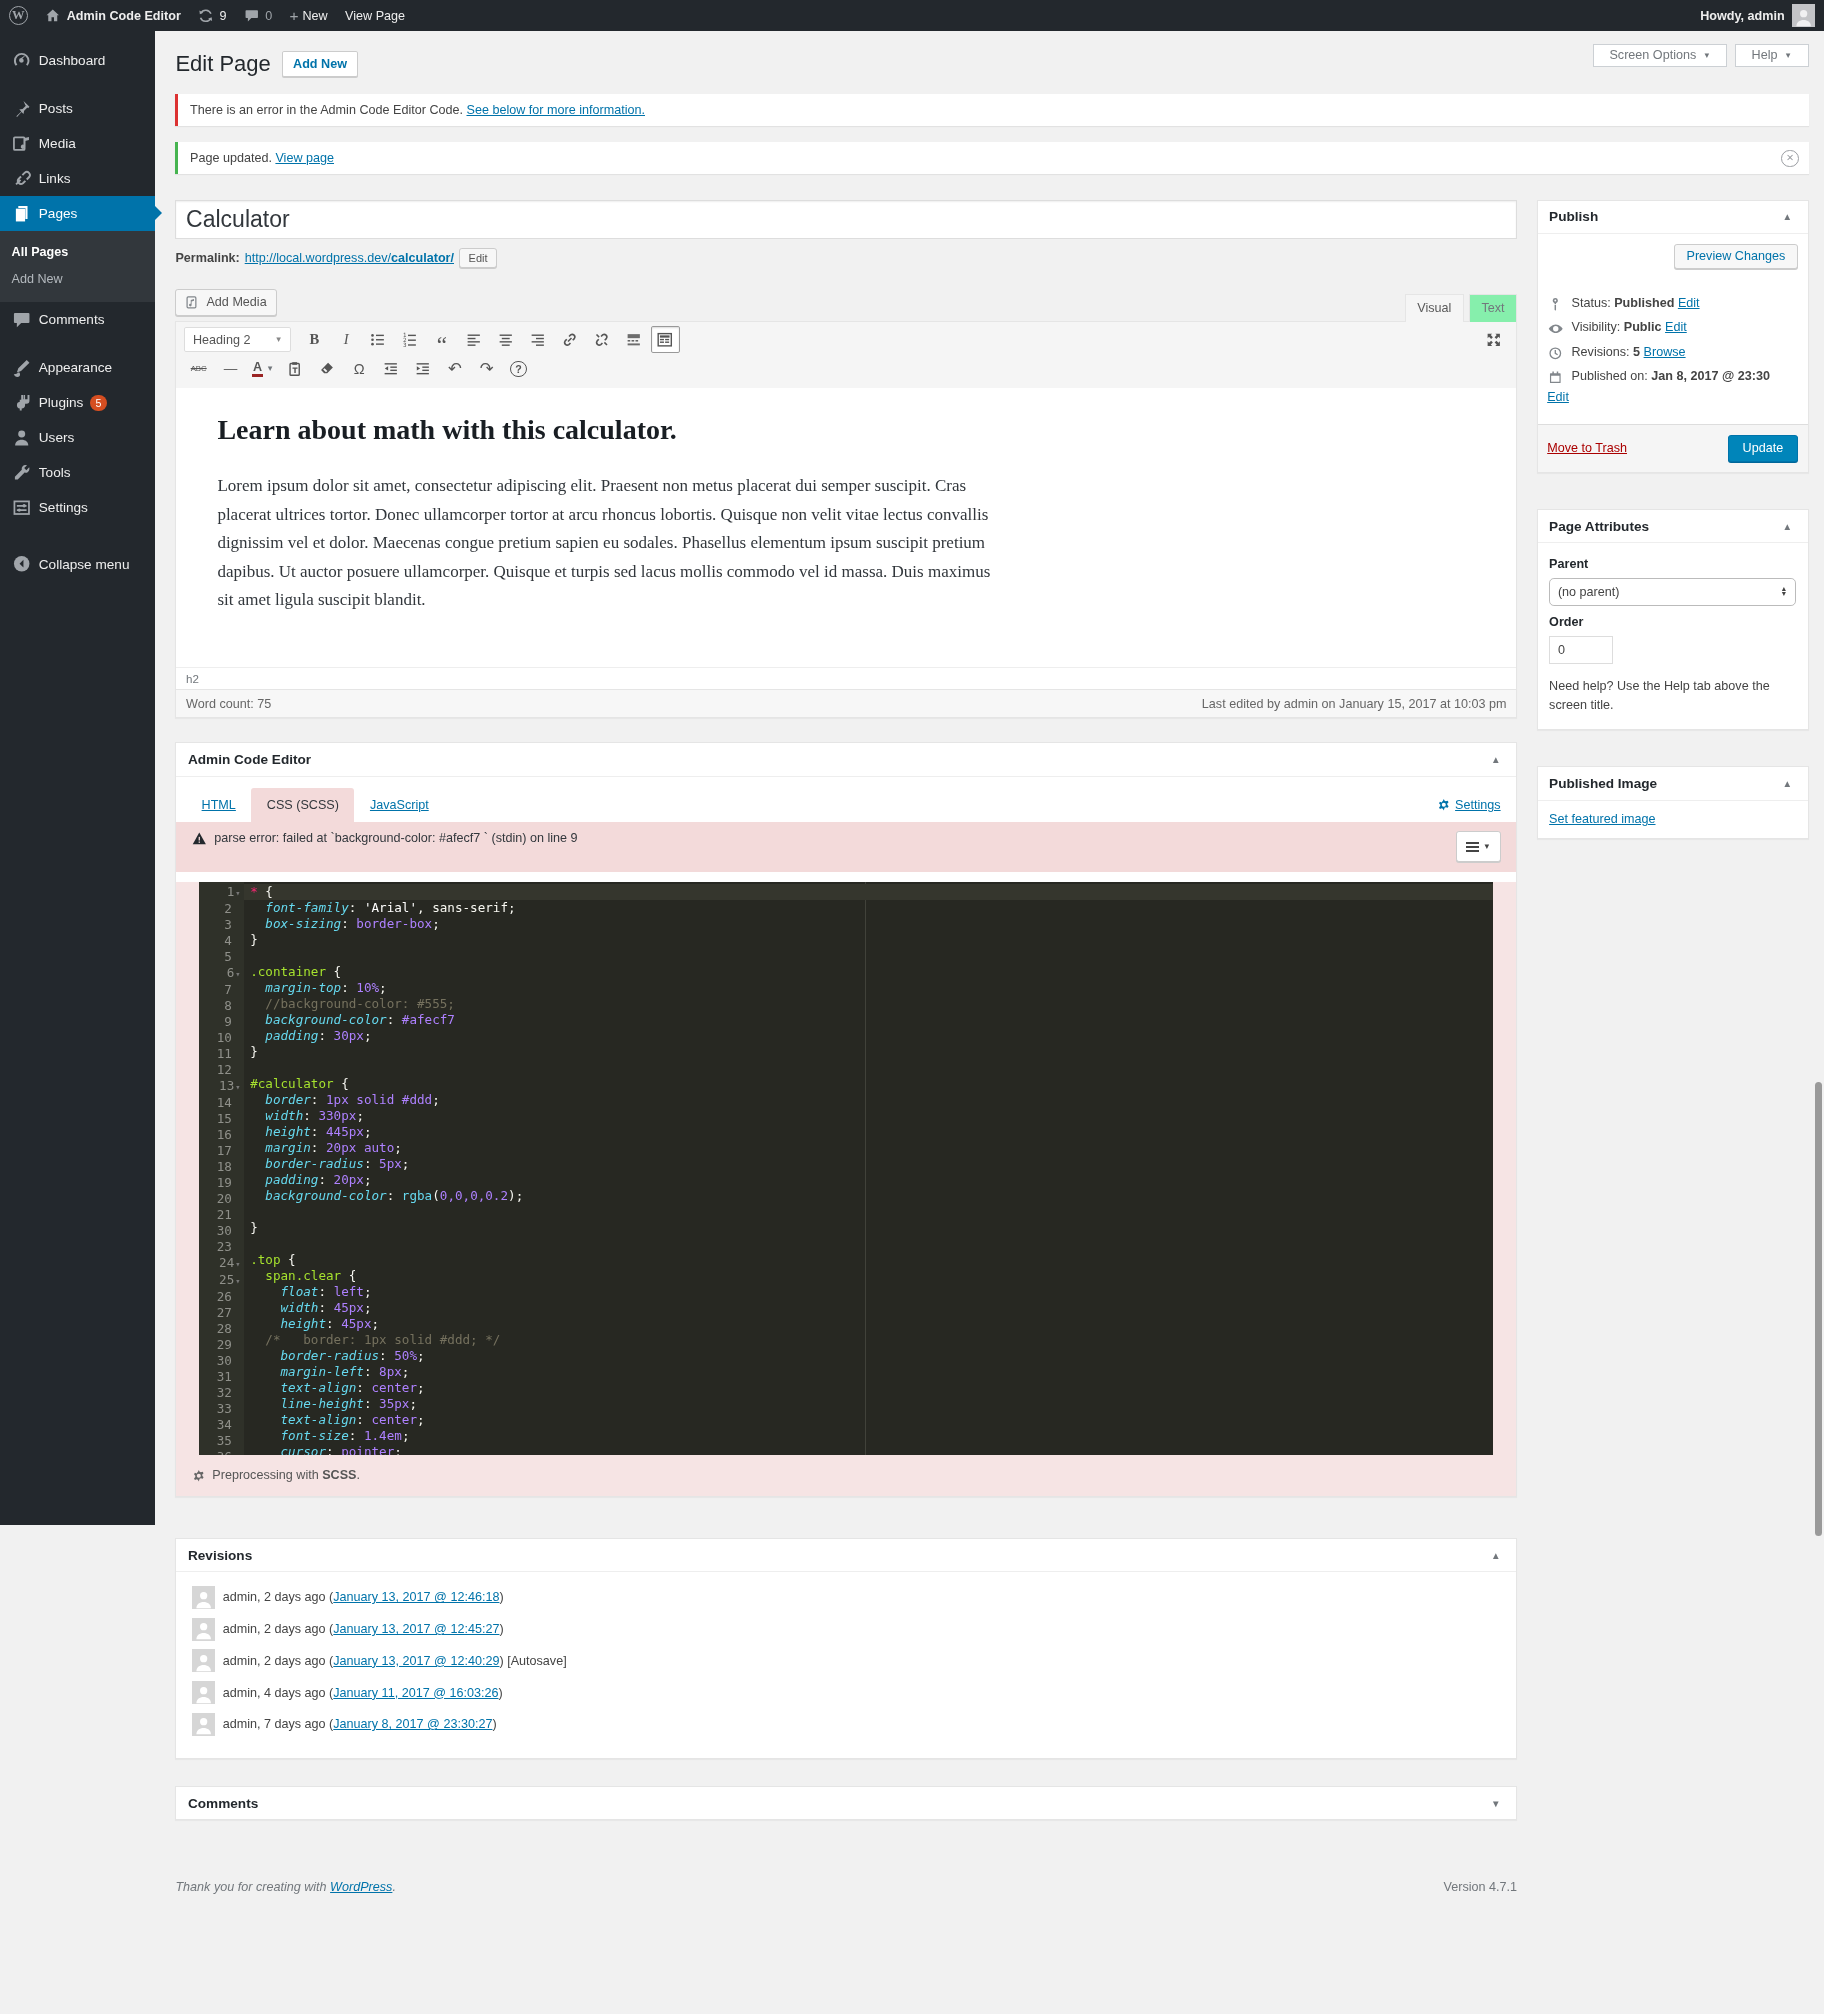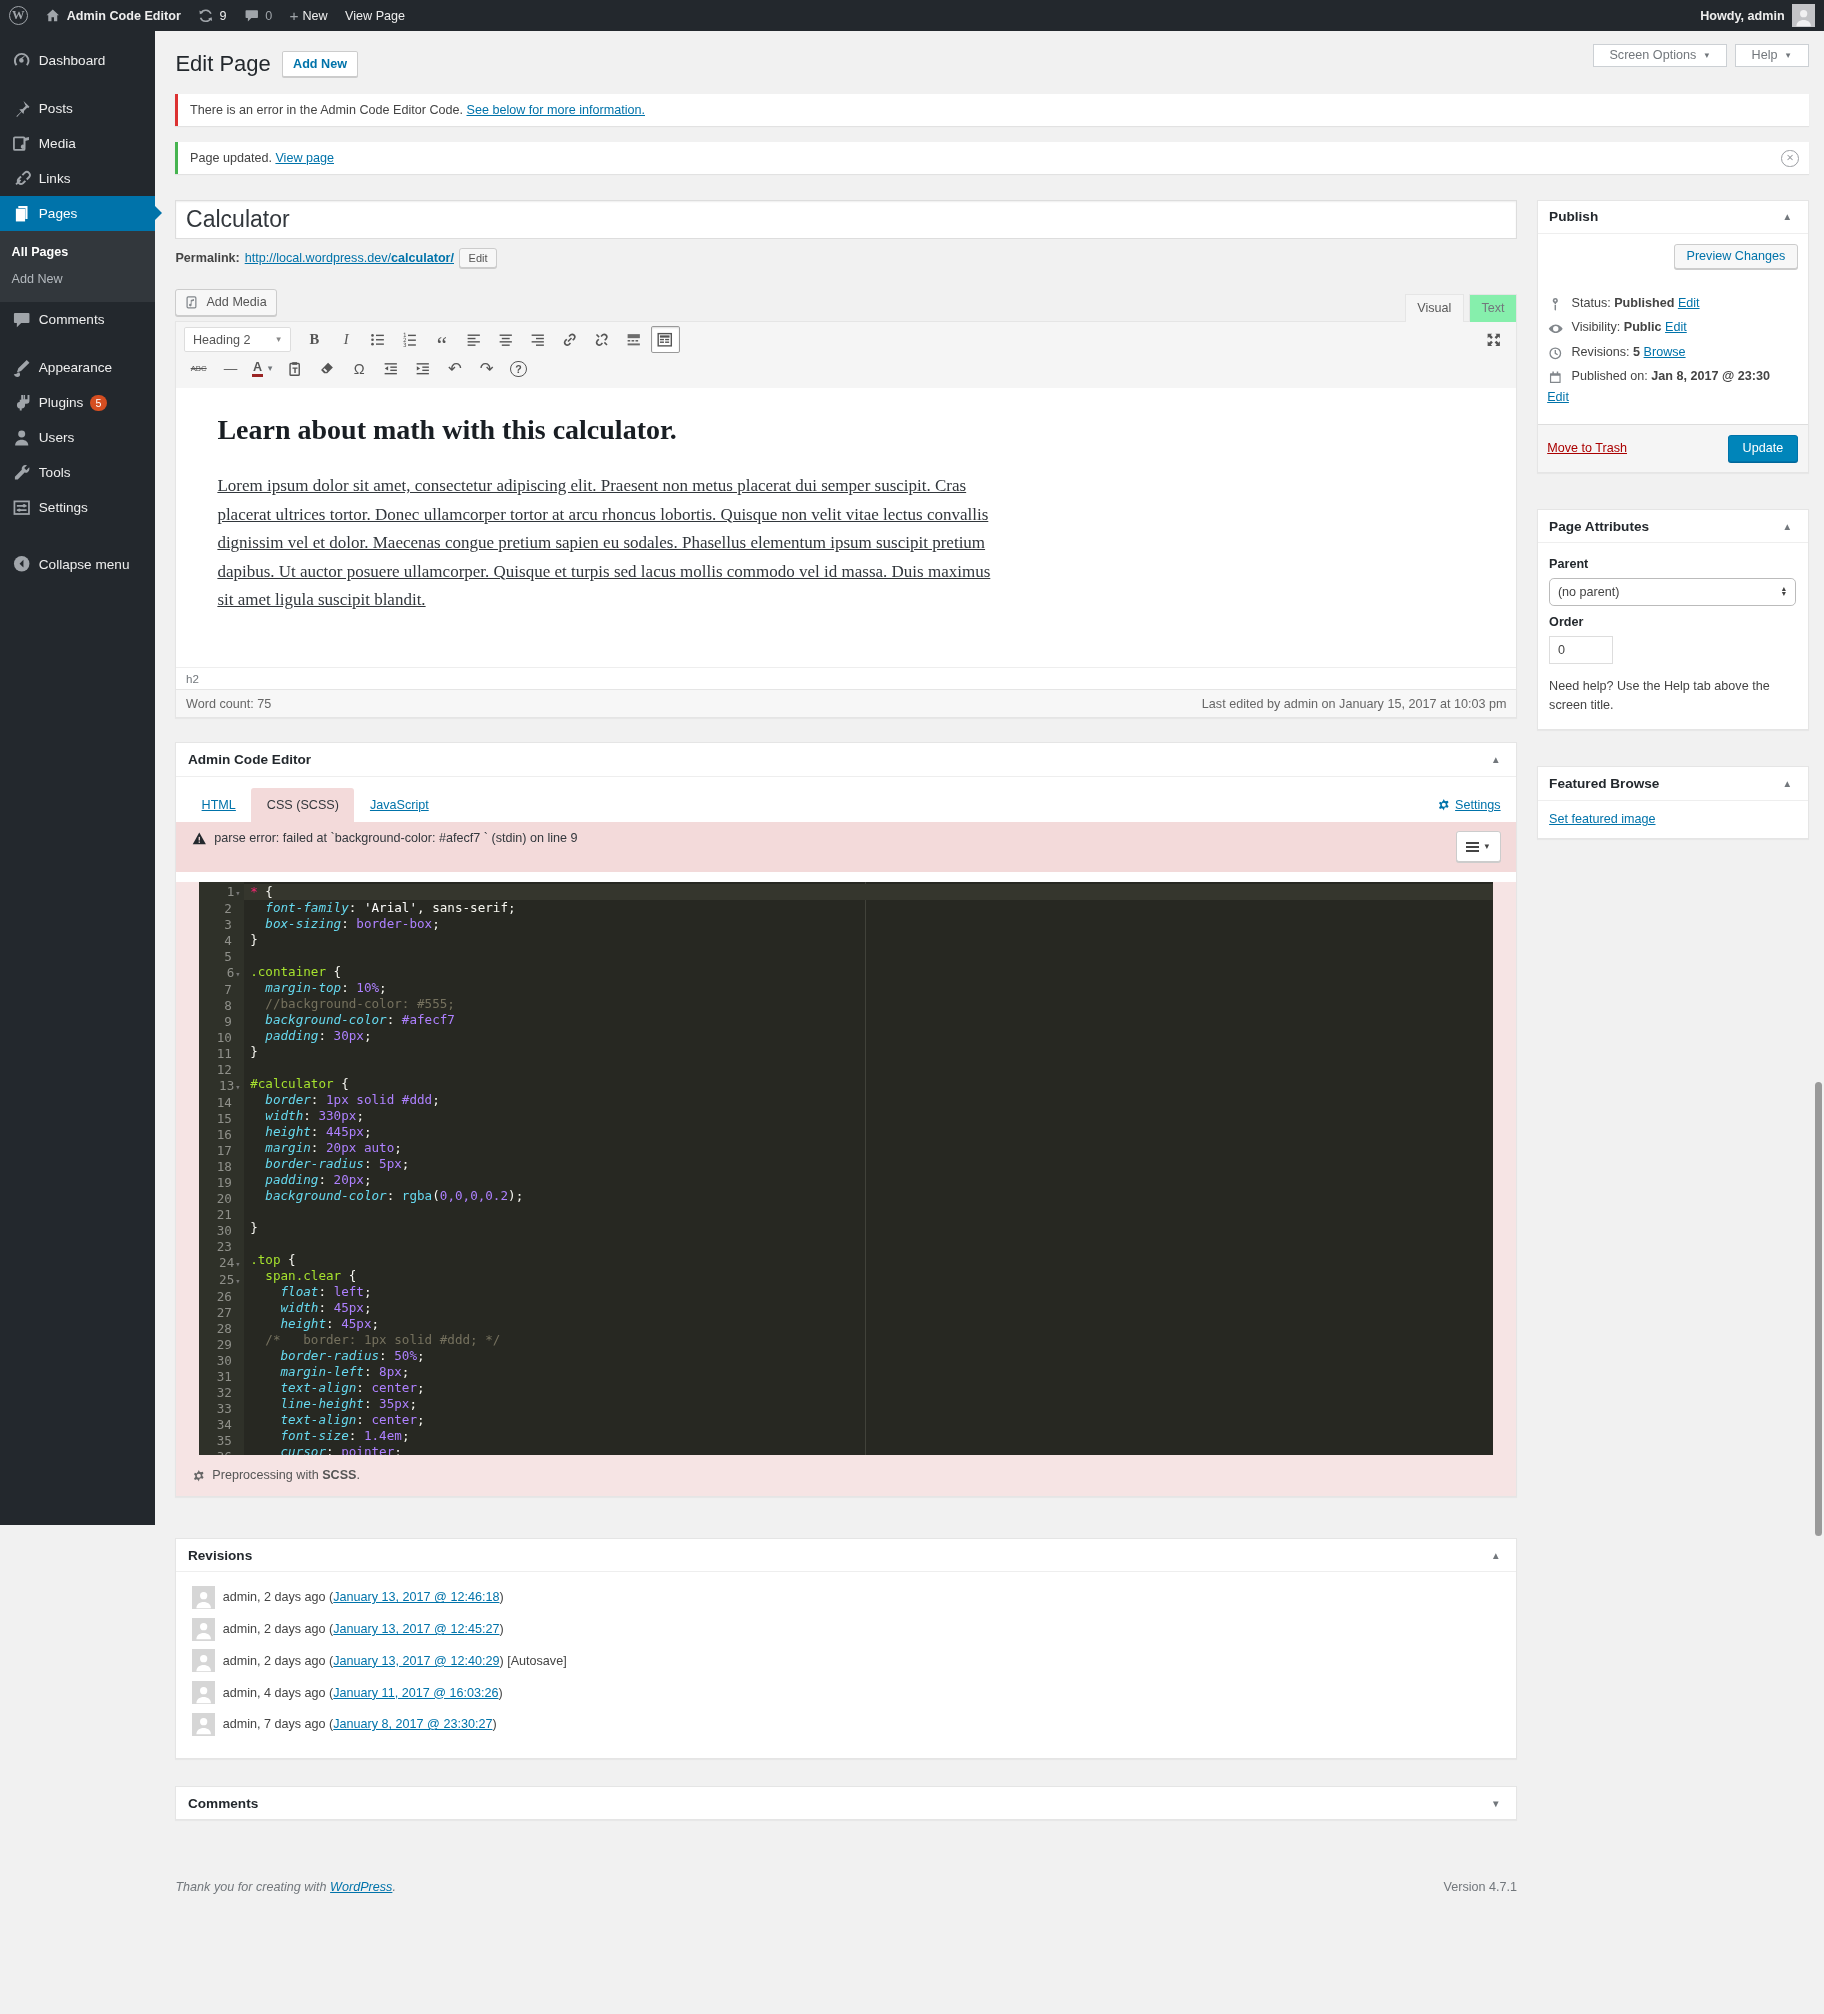--- a/index.html
+++ b/index.html
@@ -96,21 +96,21 @@
   .mce-select { background:#fff; border:1px solid #ddd; border-radius:1.9px; height:25px; width:107px; display:flex;
     align-items:center; font-size:12.6px; color:#555; padding:0 7.8px; cursor:pointer; margin-right:5.8px; }
   .mce-select .caret-down { margin-left:auto; color:#888; }
   .textcolor-wrap { display:flex; align-items:center; gap:2.9px; }
   .tc-a { display:flex; flex-direction:column; align-items:center; line-height:1; }
   .tc-a .a { font-size:12.6px; font-weight:bold; }
   .tc-a .bar { width:11.6px; height:2.9px; background:#9a2323; margin-top:1px; }
 
   .mce-content { padding:26px 41px 33px; background:#fff; min-height:279px; }
   .mce-content h2 { font-family:"Liberation Serif","DejaVu Serif",serif; font-size:28px; color:#191e23; margin:0 0 26px; font-weight:bold; }
-  .mce-content p { font-family:"Liberation Serif","DejaVu Serif",serif; font-size:17px; line-height:1.68; color:#32373c; margin:0; max-width:786px;text-decoration:underline; }
+  .mce-content p { font-family:"Liberation Serif","DejaVu Serif",serif; font-size:17px; line-height:1.68; color:#32373c; margin:0; max-width:786px; }
   .mce-path { border-top:1px solid #eee; padding:3.9px 9.7px; font-size:11.6px; color:#72777c; background:#fff; }
   .mce-status { background:#f7f7f7; border-top:1px solid #e5e5e5; padding:6.8px 9.7px; font-size:12.6px; color:#666;
     display:flex; justify-content:space-between; }
 
   
   .postbox { background:#fff; border:1px solid #e5e5e5; box-shadow:0 1px 1px rgba(0,0,0,.04); margin-top:24px; }
   .postbox-header { display:flex; align-items:center; justify-content:space-between; padding:8.7px 11.6px; border-bottom:1px solid #eee; cursor:pointer; }
   .postbox-header h2 { margin:0; font-size:13.6px; color:#23282d; font-weight:bold; }
   .toggle { color:#72777c; font-size:9.7px; padding:0 3.9px; cursor:pointer; }
 
@@ -846,21 +846,21 @@
                 </span>
             </div>
             <div class="pa-label">Order</div>
             <input class="pa-order" value="0" style="">
             <div class="pa-help">Need help? Use the Help tab above the screen title.</div>
           </div>
         </div>
 
         <div class="postbox">
           <div class="postbox-header">
-            <h2>Featured Browse</h2>
+            <h2>Published Image</h2>
             <span class="toggle">▲</span>
           </div>
           <div class="fi-body">
             <a>Set featured image</a>
           </div>
         </div>
       </div>
     </div>
   </div>
 

